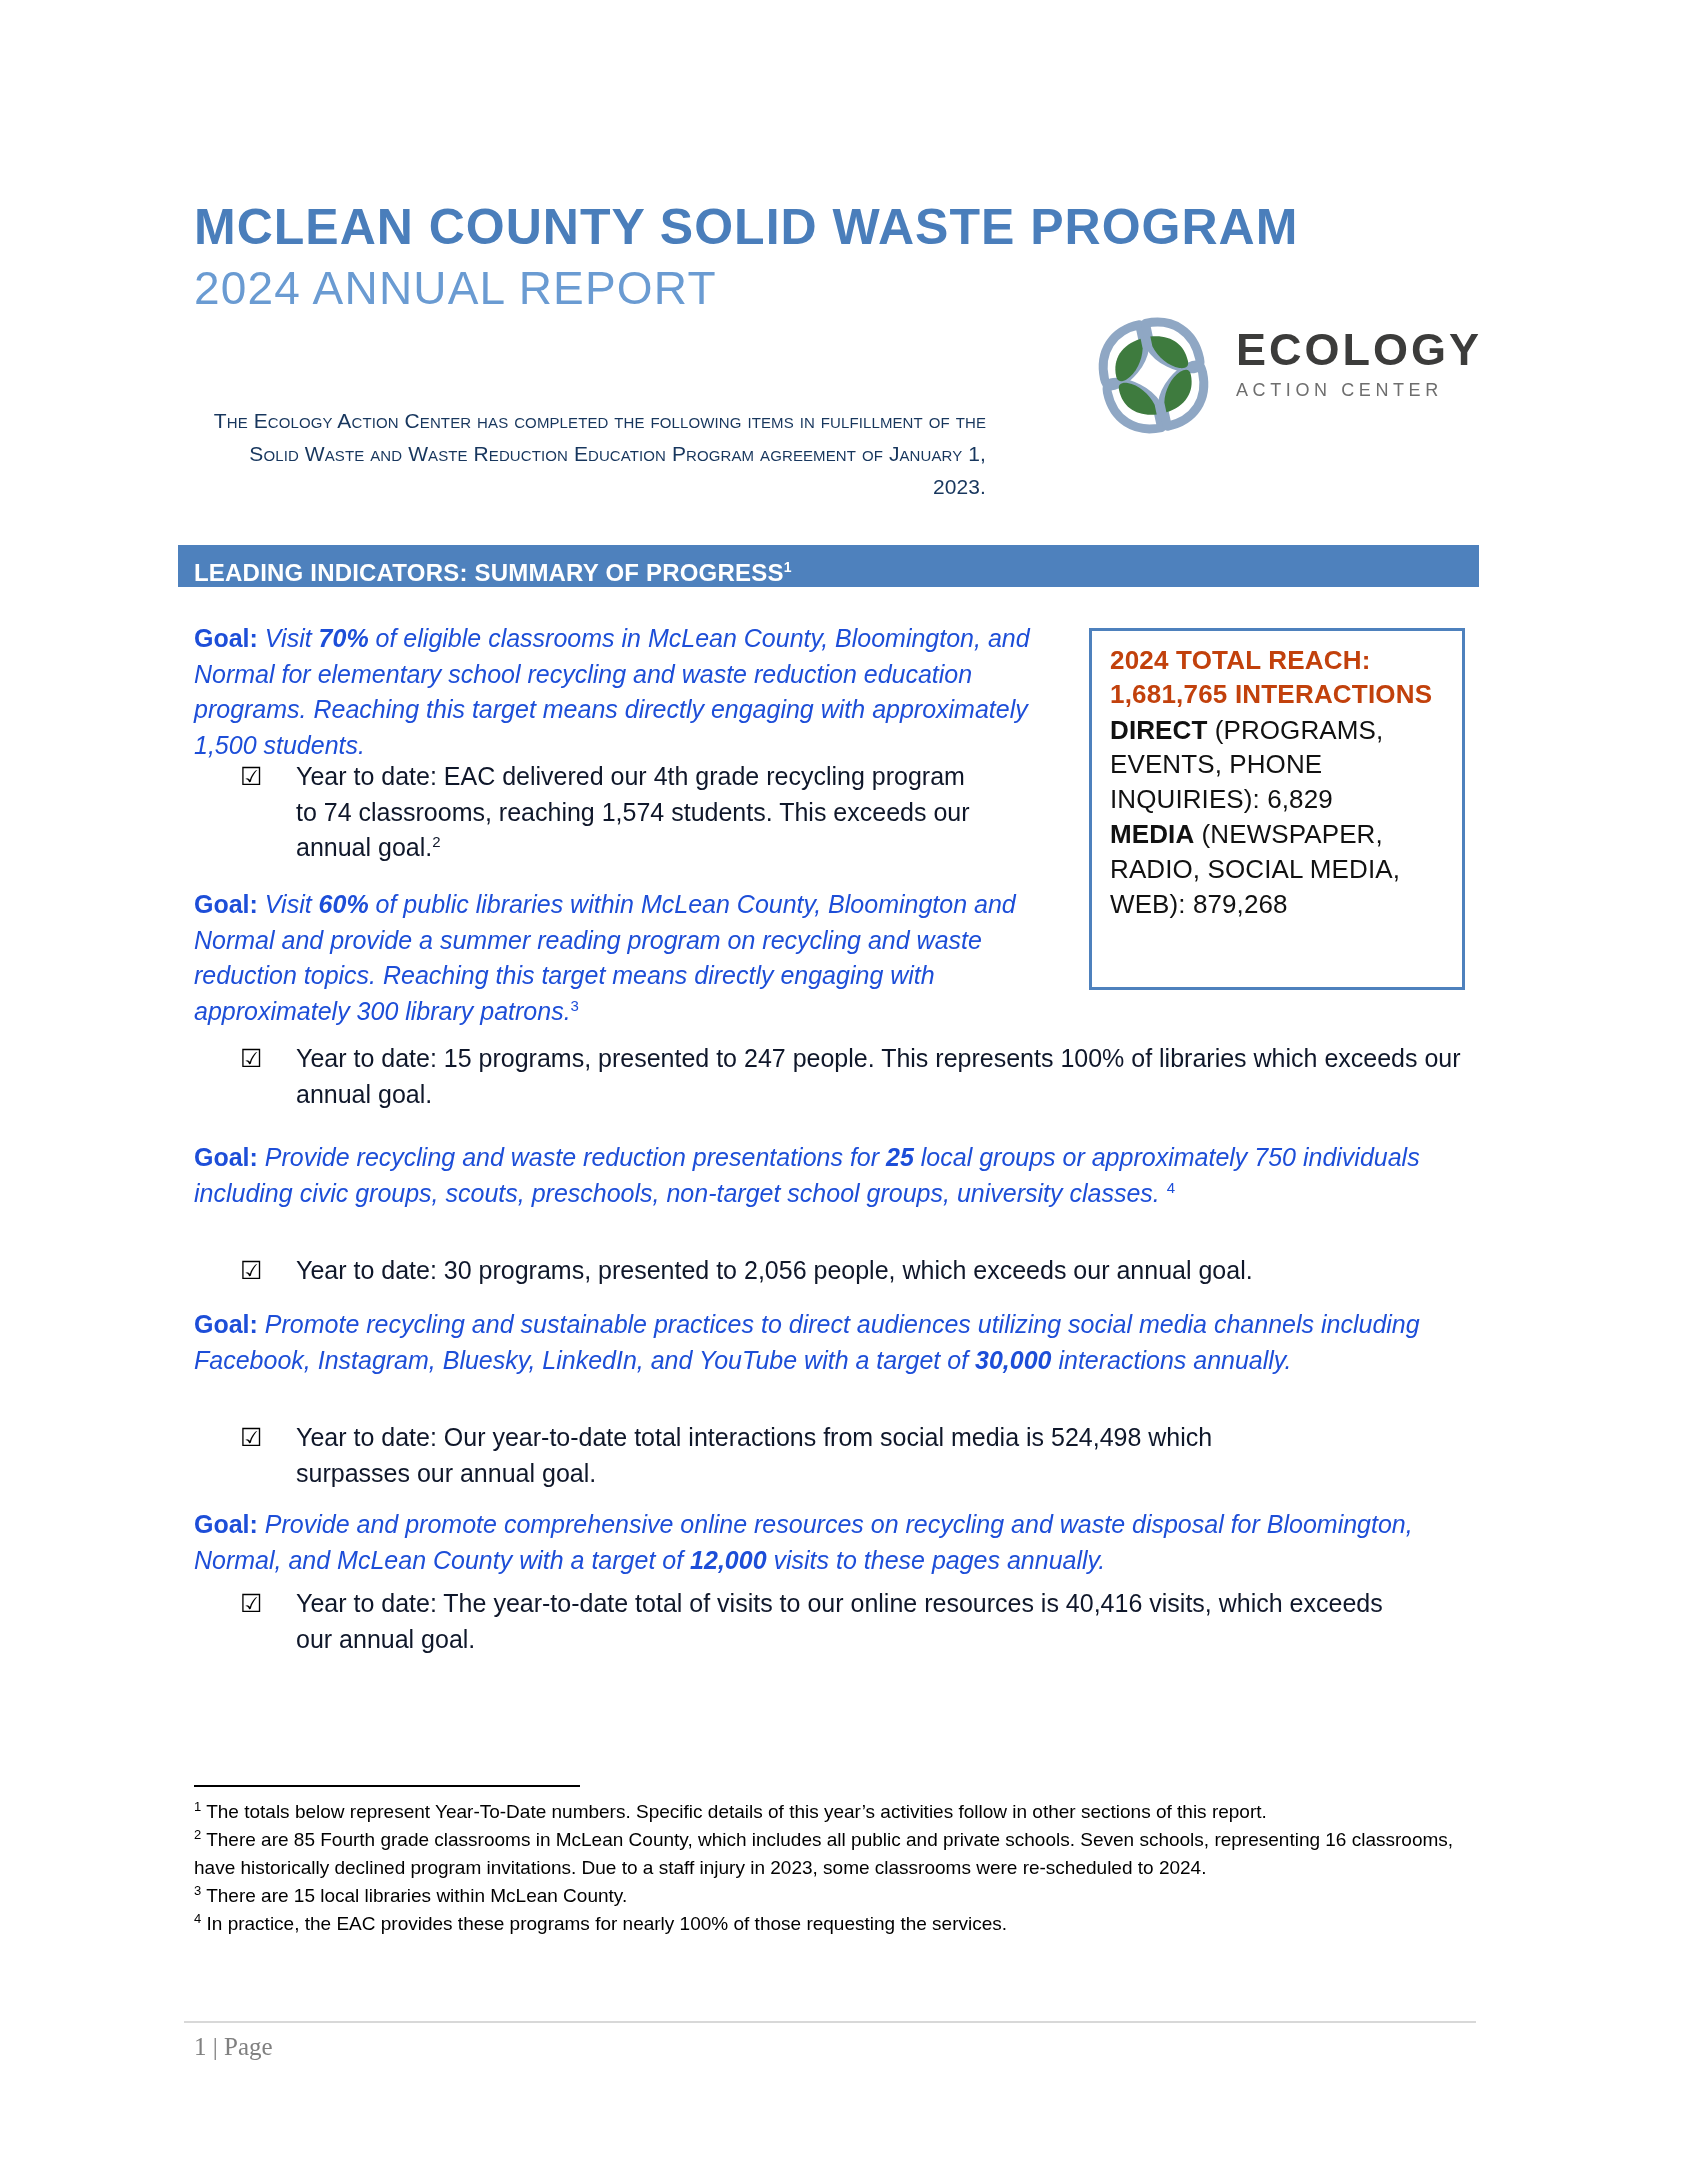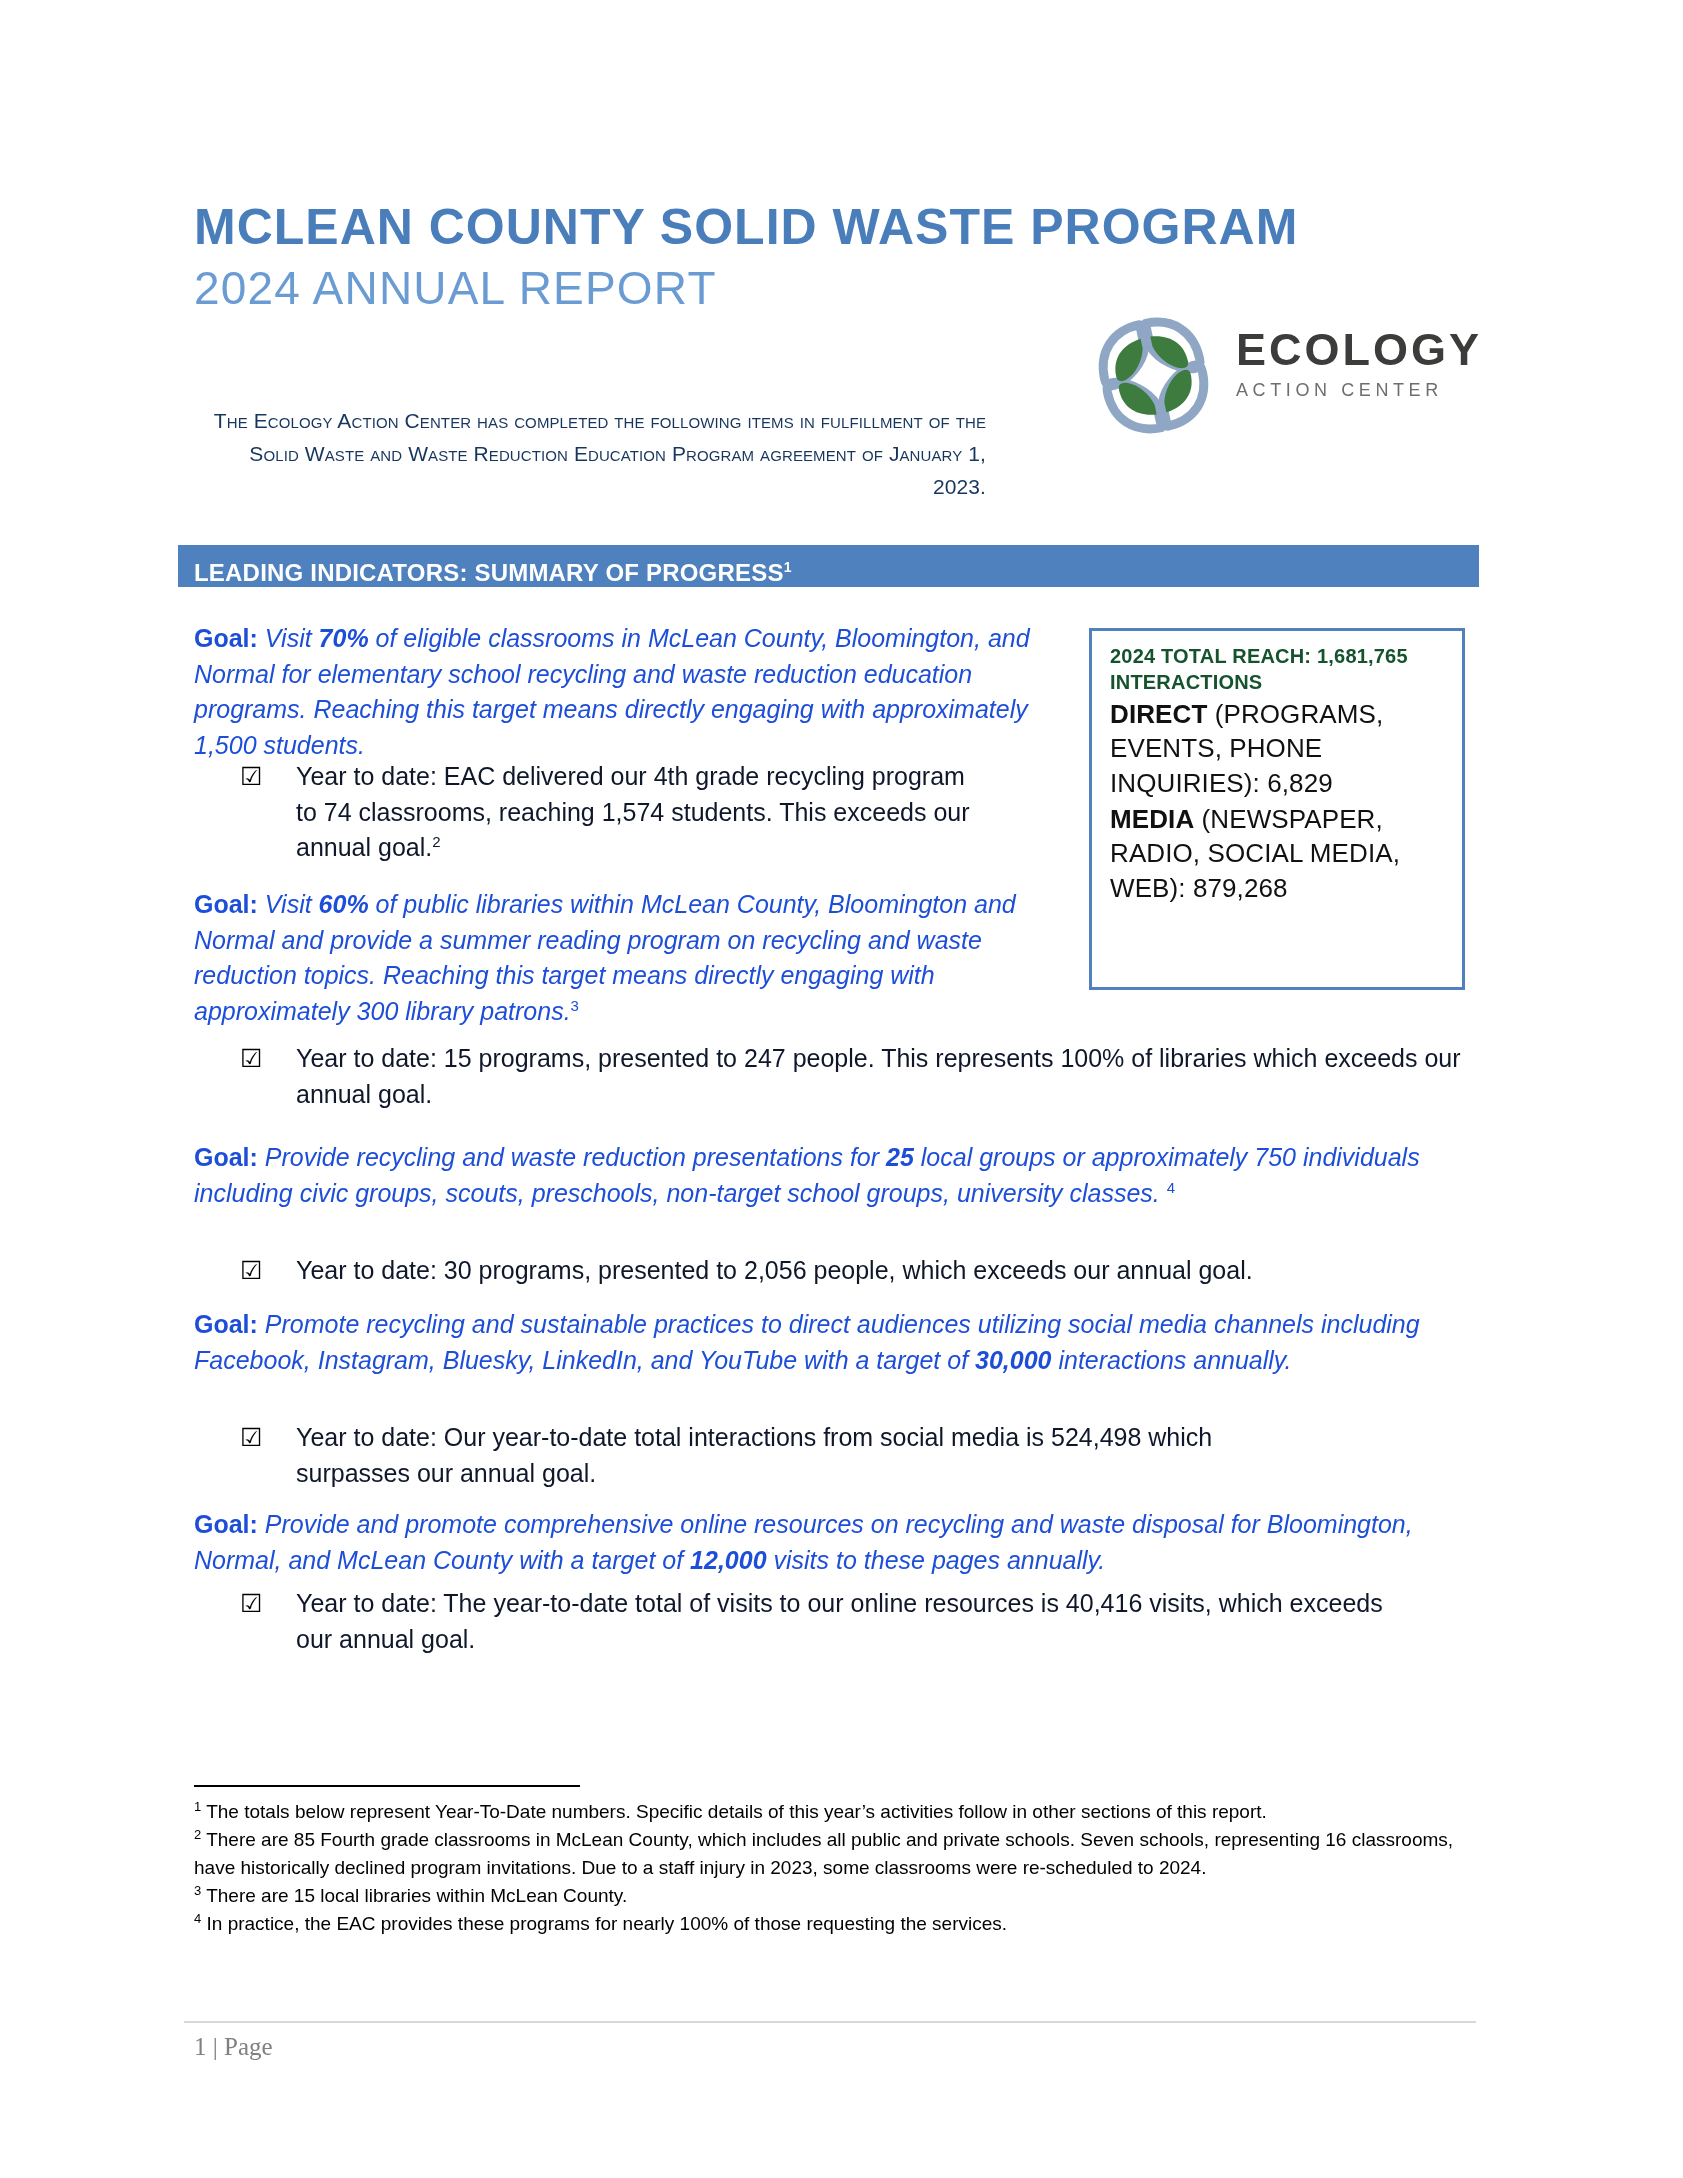--- a/index.html
+++ b/index.html
@@ -128,22 +128,22 @@
     position: absolute;
     left: 1089px;
     top: 614px;
     width: 376px;
     height: 362px;
     border: 3px solid #4E81BD;
     box-sizing: border-box;
     padding: 12px 14px 0 18px;
   }
   .reach-head {
-    color: #14532d;
-    font-size: 20px;
+    color: #c2410c;
+    font-size: 26px;
     font-weight: bold;
     line-height: 1.32;
     letter-spacing: 0.2px;
   }
   .reach-body {
     color: #111;
     font-size: 26px;
     line-height: 1.33;
     margin-top: 1px;
     letter-spacing: 0.1px;

